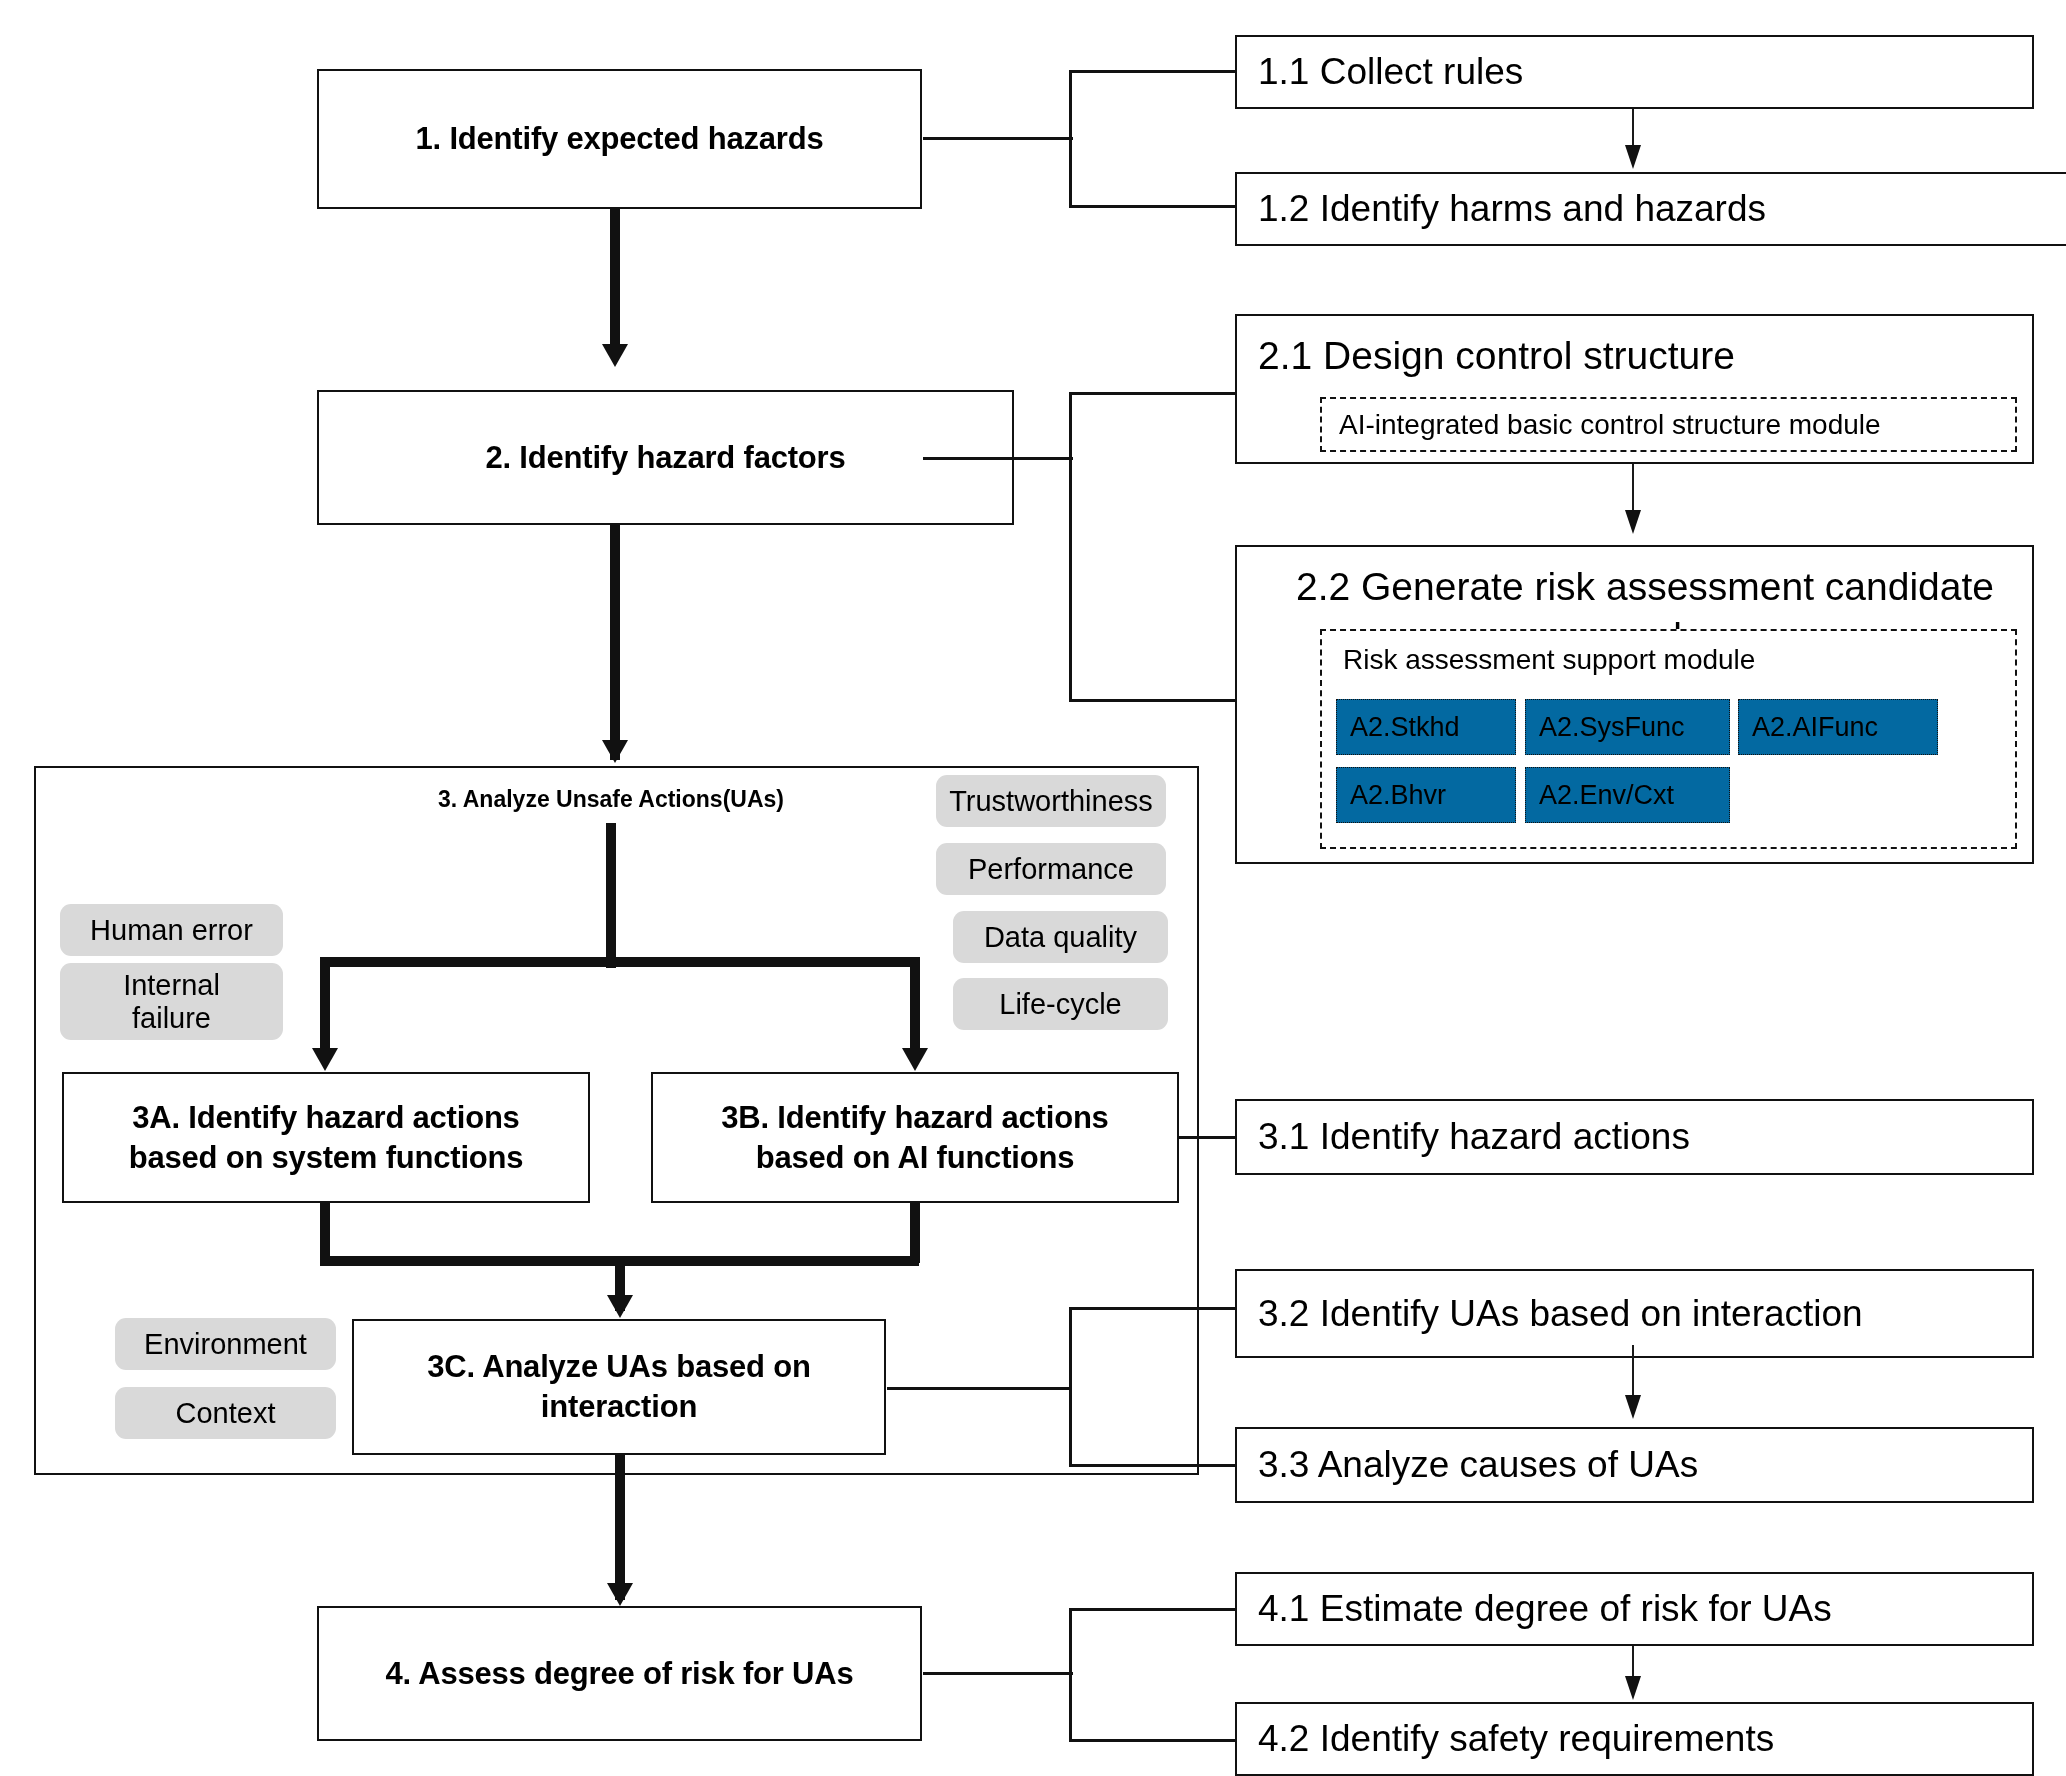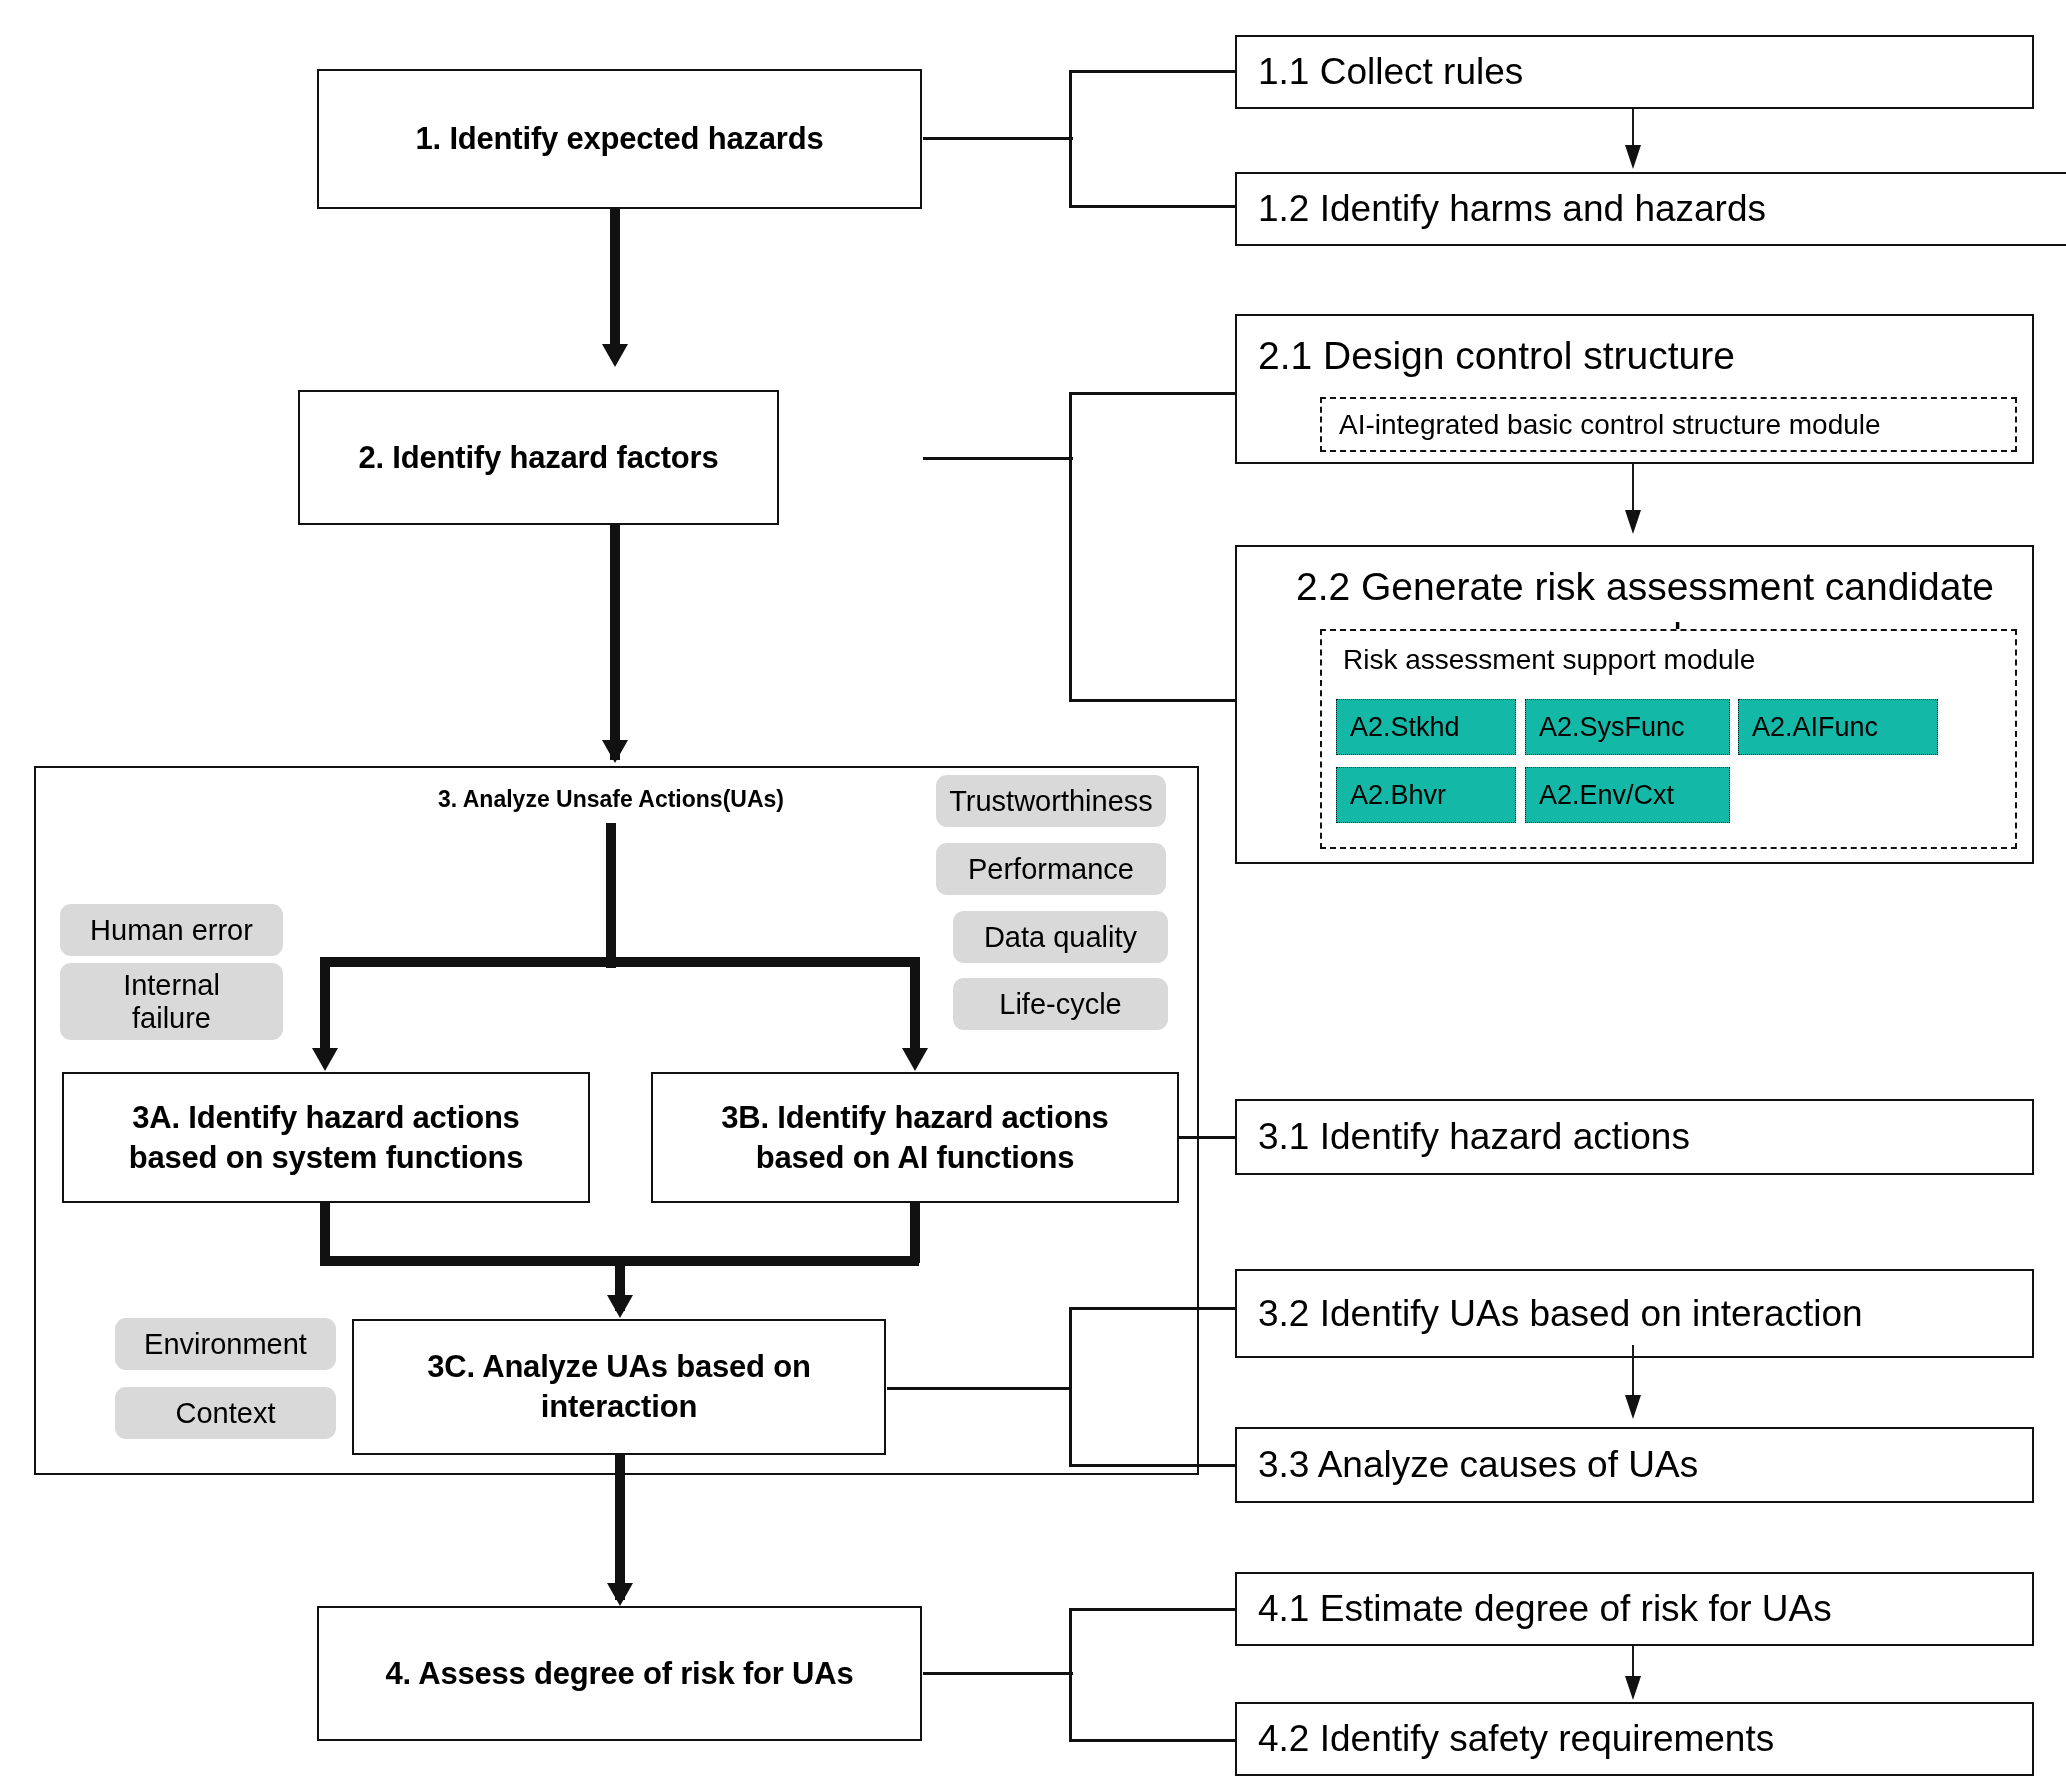--- a/index.html
+++ b/index.html
@@ -89,21 +89,21 @@
   .dash-frame .mod-title {
     position: absolute;
     left: 21px;
     top: 13px;
     font-size: 28px;
   }
   .dot-box {
     position: absolute;
     box-sizing: border-box;
     border: 1.5px dotted #111111;
-    background: #14b8a6;
+    background: #0369a1;
     display: flex;
     align-items: center;
     padding-left: 13px;
     font-size: 27px;
   }
 
   
   .ln {
     position: absolute;
     background: #111111;
@@ -138,21 +138,21 @@
 
   <div class="box sub" style="left:1235px; top:35px; width:799px; height:74px;">1.1 Collect rules</div>
   <div class="box sub" style="left:1235px; top:172px; width:958px; height:74px;">1.2 Identify harms and hazards</div>
 
   <div class="ln thin" style="left:1632px; top:109px; width:2px; height:40px;"></div>
   <div class="arrow-down slim" style="left:1625px; top:145px;"></div>
 
   <div class="ln" style="left:610px; top:209px; width:10px; height:140px;"></div>
   <div class="arrow-down" style="left:602px; top:344px;"></div>
 
-  <div class="box main" style="left:298px; top:390px; width:481px; height:135px;text-align:center;">2. Identify hazard factors</div>
+  <div class="box main" style="left:317px; top:390px; width:697px; height:135px;text-align:center;">2. Identify hazard factors</div>
 
   <div class="ln" style="left:923px; top:457px; width:150px; height:3px;"></div>
   <div class="ln" style="left:1069px; top:392px; width:3px; height:309px;"></div>
   <div class="ln" style="left:1069px; top:392px; width:168px; height:3px;"></div>
   <div class="ln" style="left:1069px; top:699px; width:168px; height:3px;"></div>
 
   <div class="box subhead" style="left:1235px; top:314px; width:799px; height:150px;">
     <span>2.1 Design control structure</span>
   </div>
   <div class="dash-frame" style="left:1320px; top:397px; width:697px; height:55px;">

